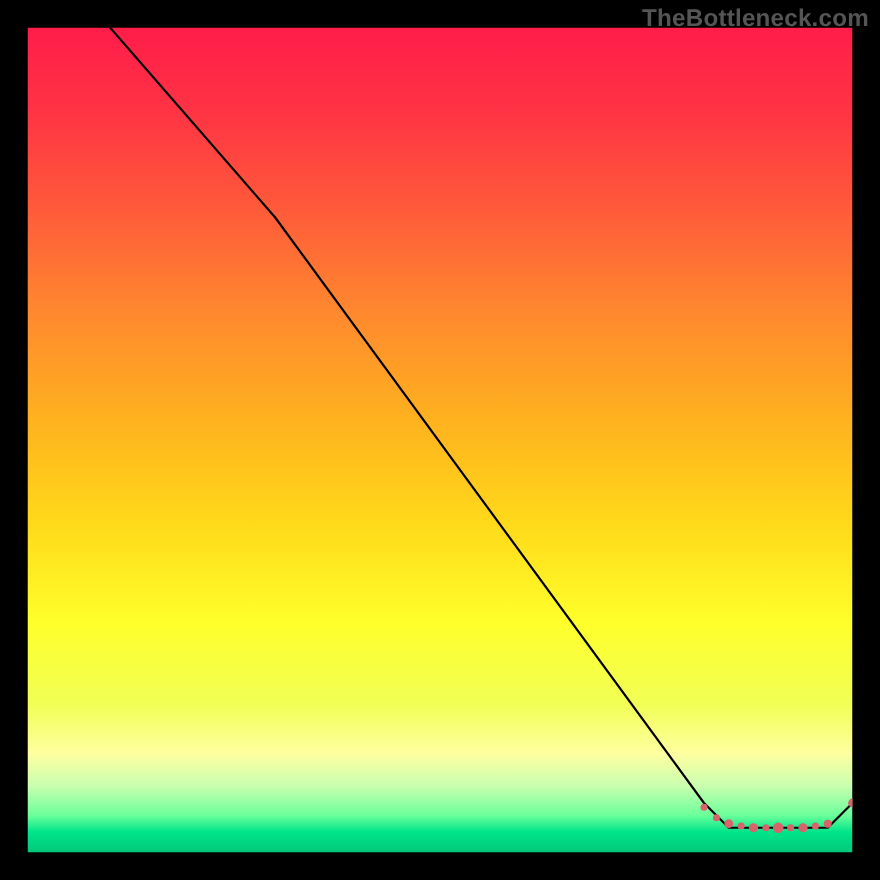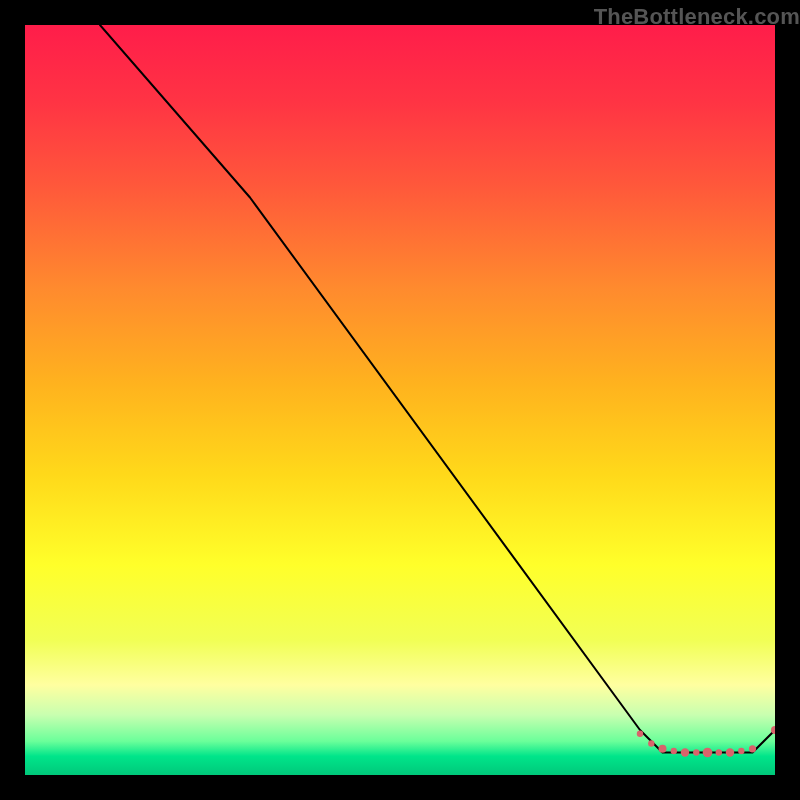--- a/index.html
+++ b/index.html
@@ -13,21 +13,21 @@
   }
   .stage {
     position: relative;
     width: 800px;
     height: 800px;
     background: #000;
   }
   .watermark {
     position: absolute;
     top: 4px;
-    right: 0;
+    right: 10px;
     color: #555;
     font-size: 22px;
     font-weight: 600;
     letter-spacing: 0.2px;
     user-select: none;
   }
   .plot {
     position: absolute;
     left: 25px;
     top: 25px;

